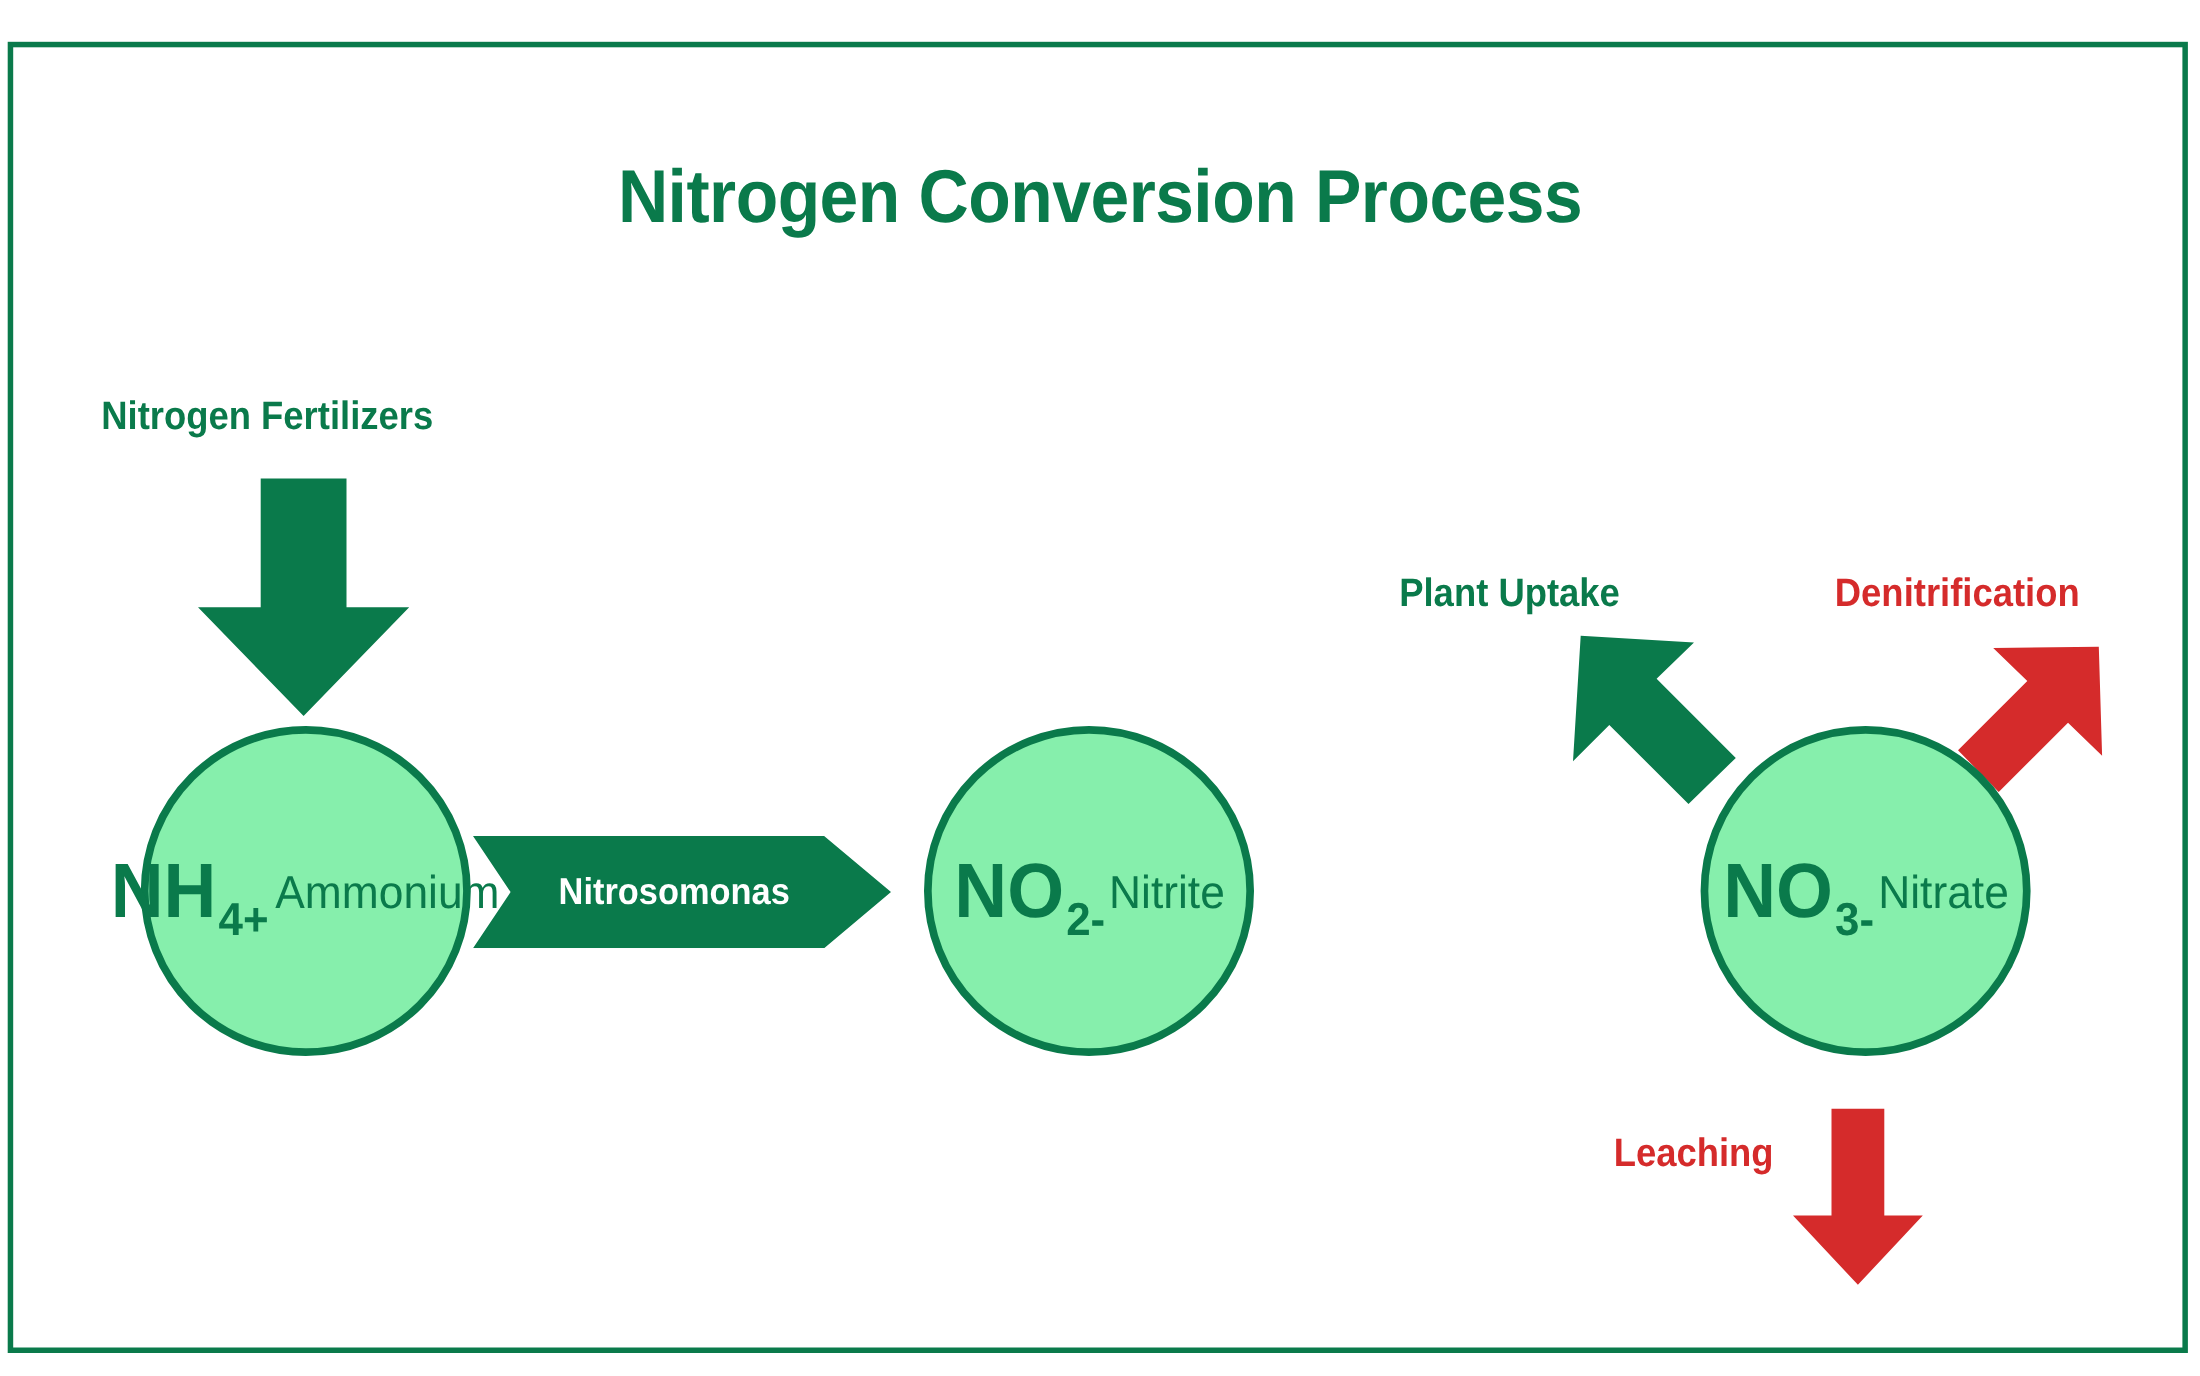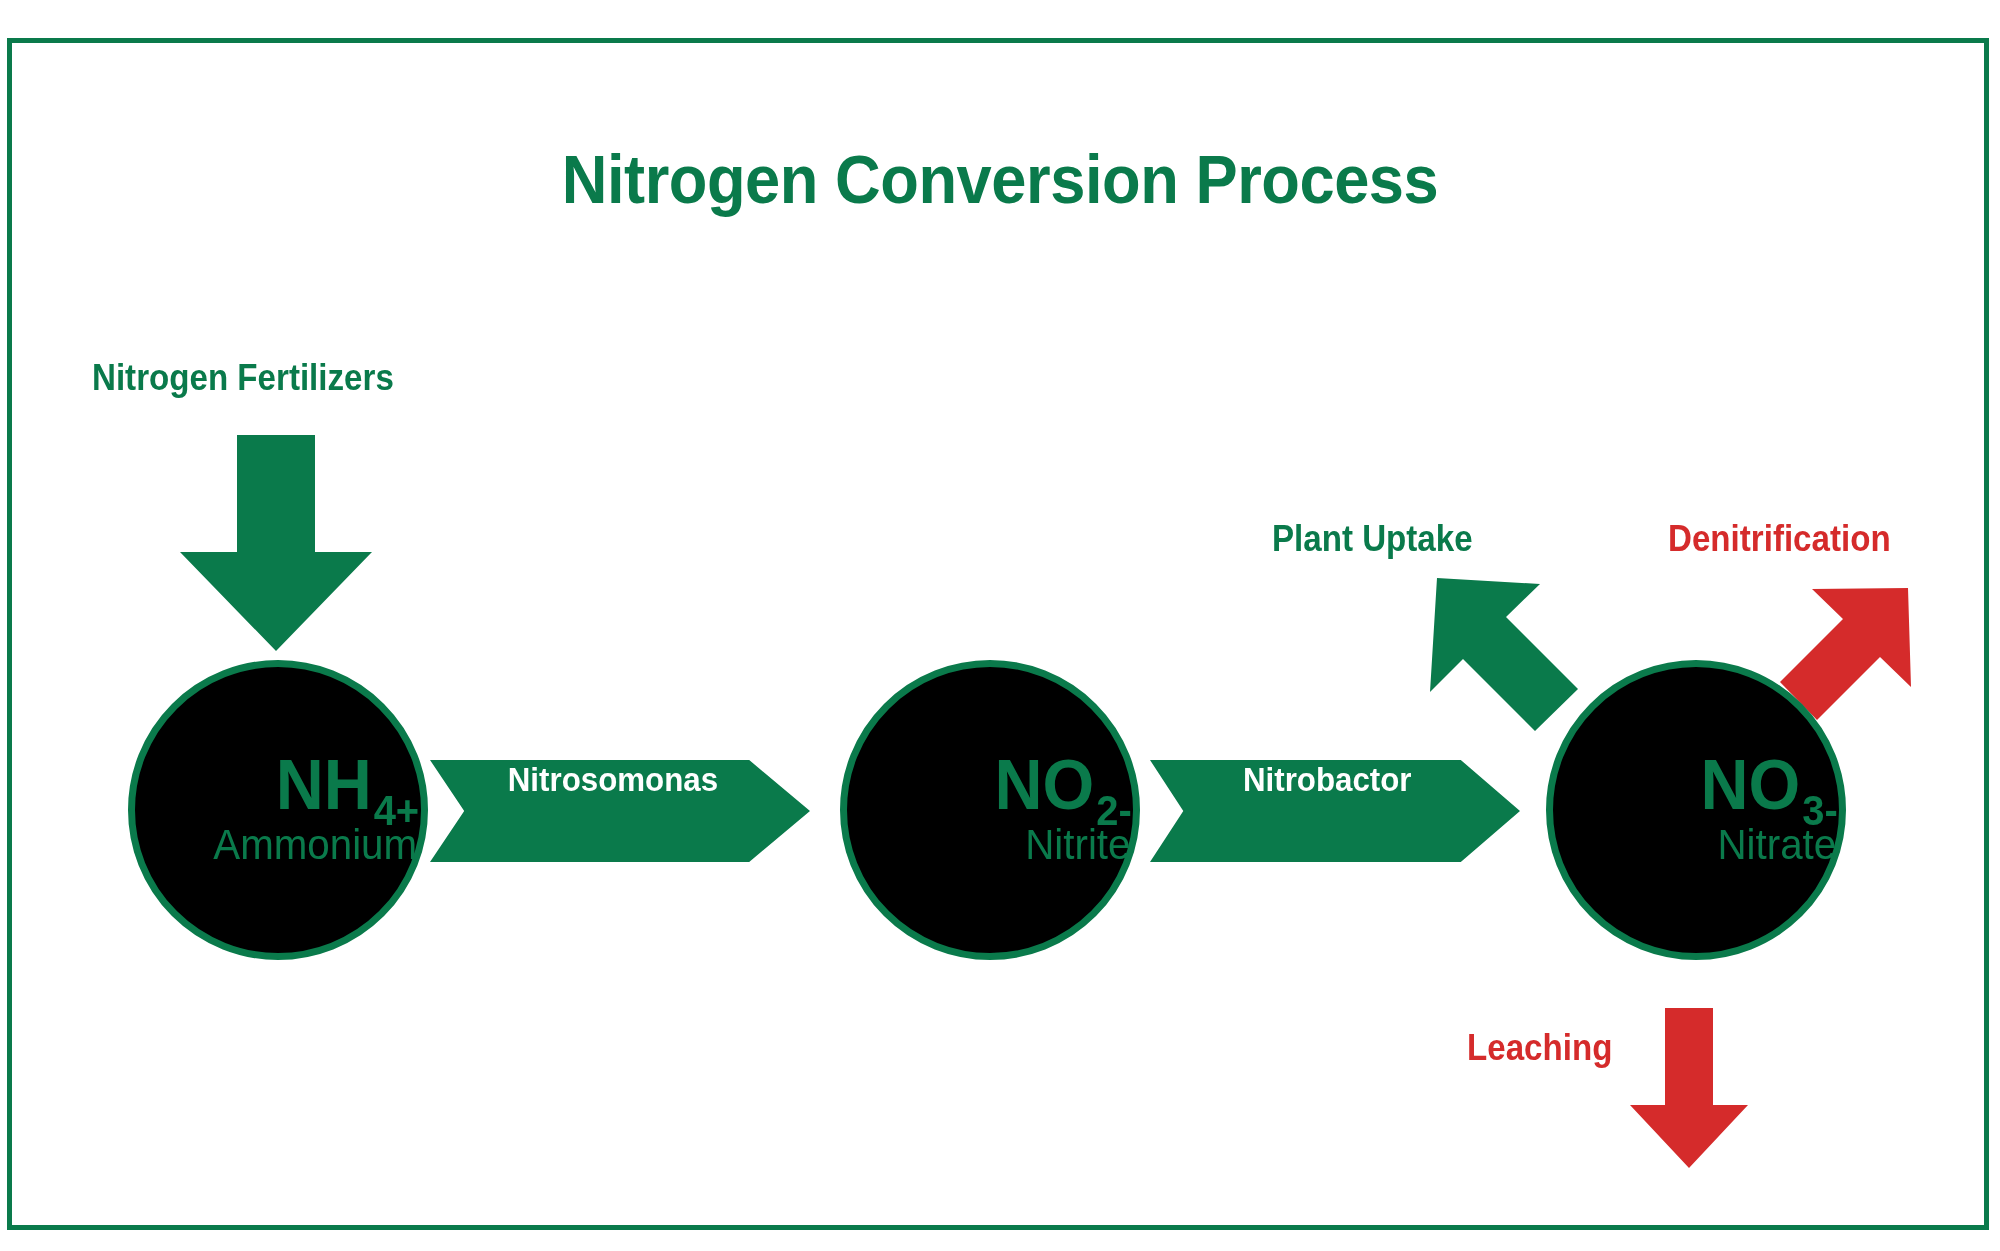--- a/index.html
+++ b/index.html
@@ -74,24 +74,23 @@
     font-size: 36px;
   }
 
   
   .node {
     position: absolute;
     border: 7px solid #0a7a4b;
     border-radius: 50%;
     box-sizing: border-box;
     display: flex;
-    flex-direction: column;
-    align-items: flex-end;
+    align-items: center;
     justify-content: center;
-    background: #000000;
+    background: #86efac;
   }
   .node .formula {
     color: #0a7a4b;
     font-size: 70px;
     font-weight: bold;
     line-height: 0.98;
     display: flex;
     align-items: baseline;
     transform: scaleX(0.95);
   }
@@ -112,21 +111,21 @@
   }
   #node-ammonium { left: 128px;  top: 660px; width: 300px; height: 300px; }
   #node-nitrite  { left: 840px;  top: 660px; width: 300px; height: 300px; }
   #node-nitrate  { left: 1546px; top: 660px; width: 300px; height: 300px; }
 
   
   .chevron {
     position: absolute;
     background: #0a7a4b;
     display: flex;
-    align-items: flex-start;
+    align-items: center;
     justify-content: center;
     color: #ffffff;
     font-weight: bold;
     font-size: 34px;
     clip-path: polygon(0% 0%, 84% 0%, 100% 50%, 84% 100%, 0% 100%, 9% 50%);
   }
   .chevron span { transform: scaleX(0.92) translateX(-8px); white-space: nowrap; }
   #chevron-nitrosomonas { left: 430px;  top: 760px; width: 380px; height: 102px; }
   #chevron-nitrobactor  { left: 1150px; top: 760px; width: 370px; height: 102px; }
 
@@ -188,17 +187,14 @@
       <span>NO</span>
         <sub>3-</sub>
     </div>
     <div class="name">Nitrate</div>
   </div>
 
   <div class="chevron" id="chevron-nitrosomonas">
     <span>Nitrosomonas</span>
   </div>
 
-  <div class="chevron" id="chevron-nitrobactor">
-    <span>Nitrobactor</span>
-  </div>
 
 </div>
 
 </body></html>

